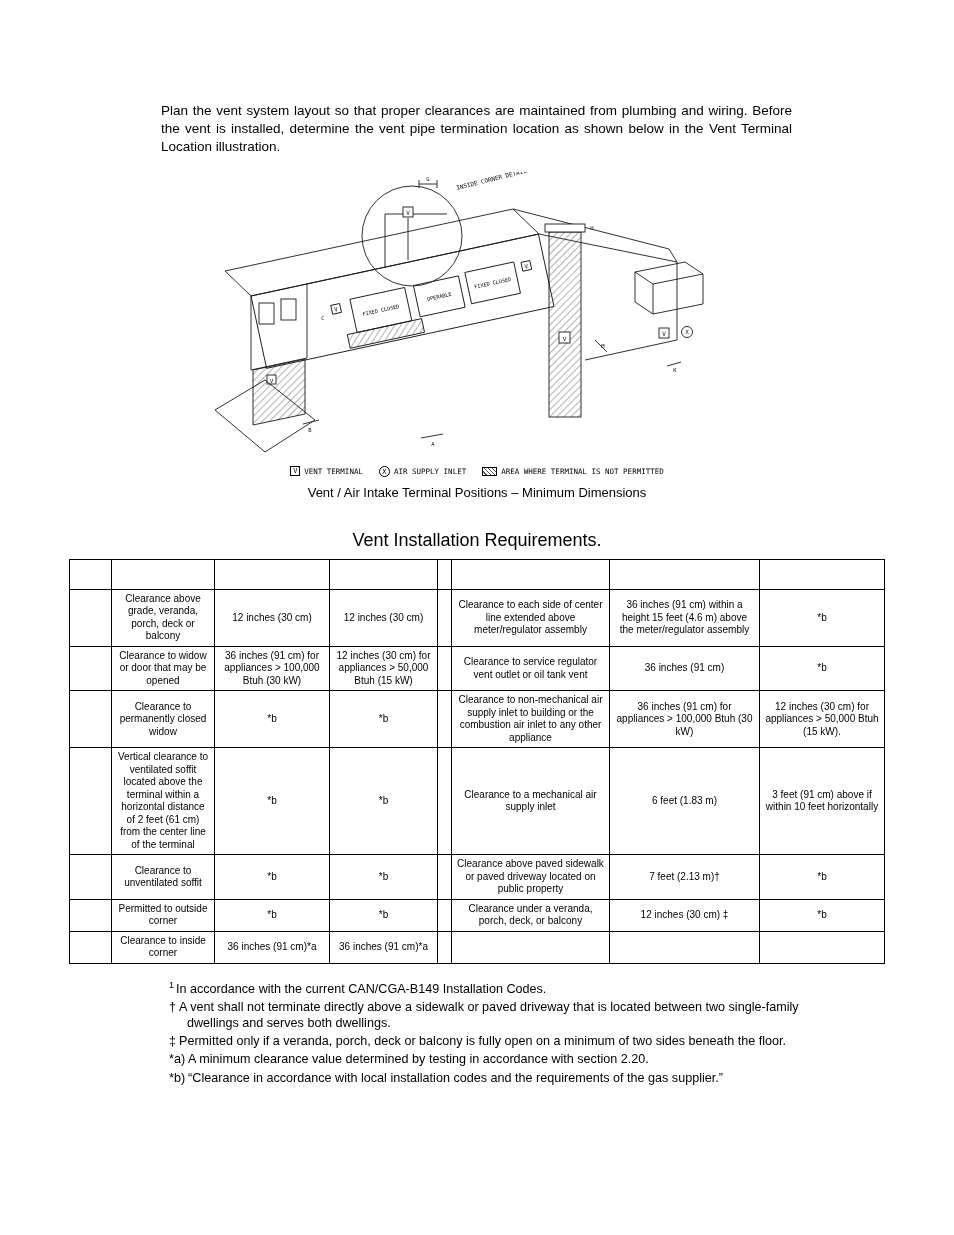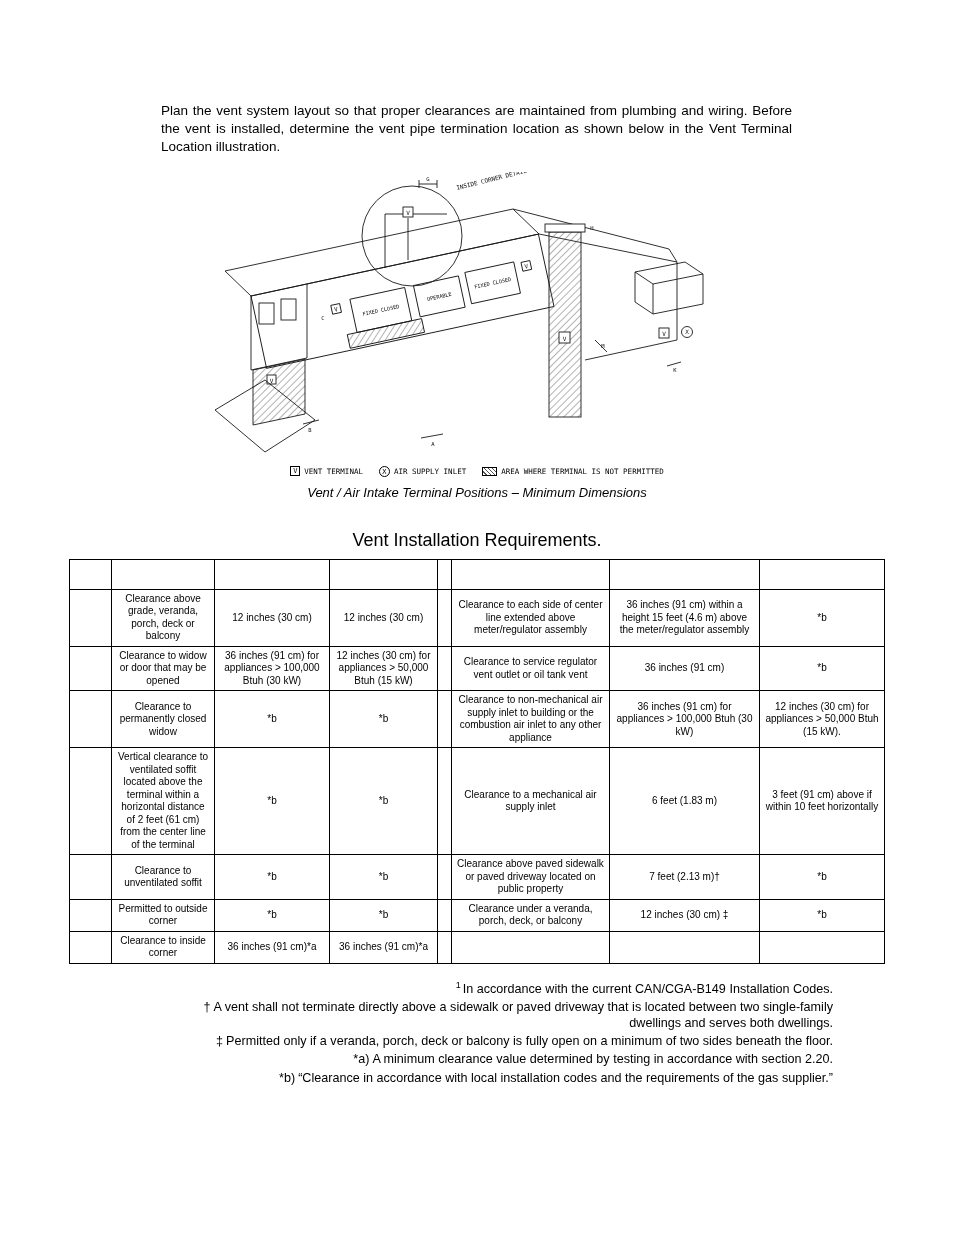--- a/index.html
+++ b/index.html
@@ -27,33 +27,33 @@
   }
   .xcirc {
     display:inline-block; width:11px; height:11px; border:1px solid #000; border-radius:50%;
     font-size:7px; line-height:10px; text-align:center; font-family:"DejaVu Sans Mono",monospace;
   }
   .hatchbox {
     display:inline-block; width:15px; height:9px; border:1px solid #000;
     background:repeating-linear-gradient(45deg,#fff,#fff 2px,#555 2px,#555 3px);
   }
   .diagram-caption {
-    text-align:center; font-size:13px; margin-top:8px;font-style:italic;
+    text-align:center; font-size:13px; margin-top:8px;
   }
   .table-caption {
     text-align:center; font-size:18px; margin-top:30px; margin-bottom:8px;
   }
   table.req {
     border-collapse:collapse; margin:0 auto; width:815px; table-layout:fixed;
     font-size:10px; line-height:1.25;
   }
   table.req td { border:1px solid #000; padding:3px 4px; text-align:center; vertical-align:middle; }
   table.req thead td { height:30px; }
   .footnotes { margin:16px 70px 0 110px; font-size:12.6px; line-height:1.28; }
-  .fn { margin:0 0 2px 8px; padding-left:18px; text-indent:-18px;text-align:right; }
+  .fn { margin:0 0 2px 8px; padding-left:18px; text-indent:-18px; }
   .fn sup { font-size:9px; margin-right:2px; }
   .fn .mk { margin-right:3px; }
   svg text { font-family:"DejaVu Sans Mono", monospace; }
 </style>
 </head>
 <body>
 
 <div class="page">
 
   <p class="intro">Plan the vent system layout so that proper clearances are maintained from plumbing and wiring.  Before the vent is installed, determine the vent pipe termination location as shown below in the Vent Terminal Location illustration.</p>

